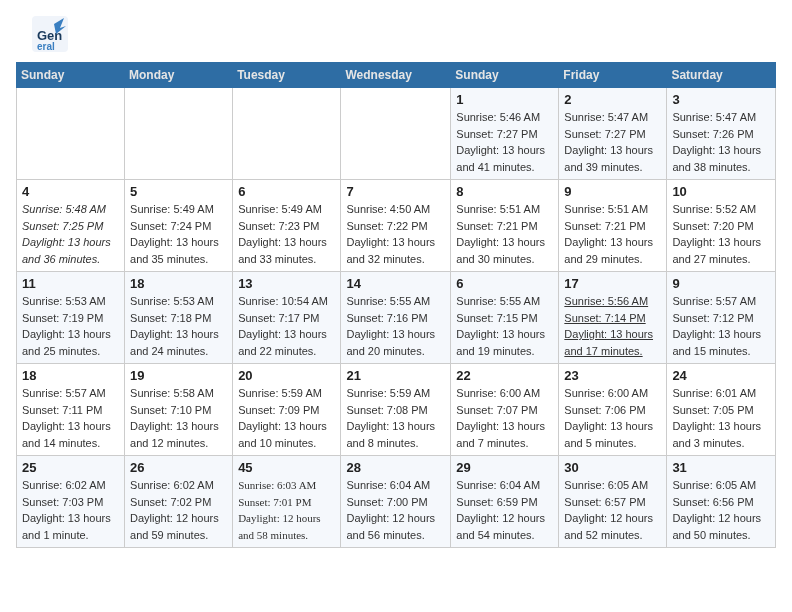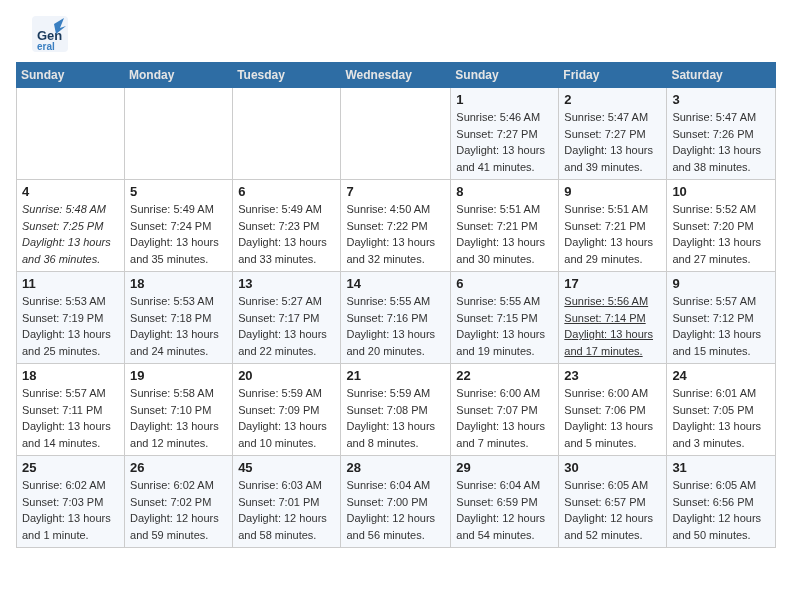--- a/index.html
+++ b/index.html
@@ -198,21 +198,21 @@
         </td>
         <td>
           <span class="day-num">18</span>
           <div class="day-data" style="white-space: pre-line;">Sunrise: 5:53 AM
 Sunset: 7:18 PM
 Daylight: 13 hours
 and 24 minutes.</div>
         </td>
         <td>
           <span class="day-num">13</span>
-          <div class="day-data" style="white-space: pre-line;">Sunrise: 5:27 AM
+          <div class="day-data" style="white-space: pre-line;">Sunrise: 10:54 AM
 Sunset: 7:17 PM
 Daylight: 13 hours
 and 22 minutes.</div>
         </td>
         <td>
           <span class="day-num">14</span>
           <div class="day-data" style="white-space: pre-line;">Sunrise: 5:55 AM
 Sunset: 7:16 PM
 Daylight: 13 hours
 and 20 minutes.</div>
@@ -300,21 +300,21 @@
         </td>
         <td>
           <span class="day-num">26</span>
           <div class="day-data" style="white-space: pre-line;">Sunrise: 6:02 AM
 Sunset: 7:02 PM
 Daylight: 12 hours
 and 59 minutes.</div>
         </td>
         <td>
           <span class="day-num">45</span>
-          <div class="day-data" style="white-space: pre-line;">Sunrise: 6:03 AM
+          <div class="day-data" style="white-space: pre-line; font-family: Liberation Serif, serif;">Sunrise: 6:03 AM
 Sunset: 7:01 PM
 Daylight: 12 hours
 and 58 minutes.</div>
         </td>
         <td>
           <span class="day-num">28</span>
           <div class="day-data" style="white-space: pre-line;">Sunrise: 6:04 AM
 Sunset: 7:00 PM
 Daylight: 12 hours
 and 56 minutes.</div>

